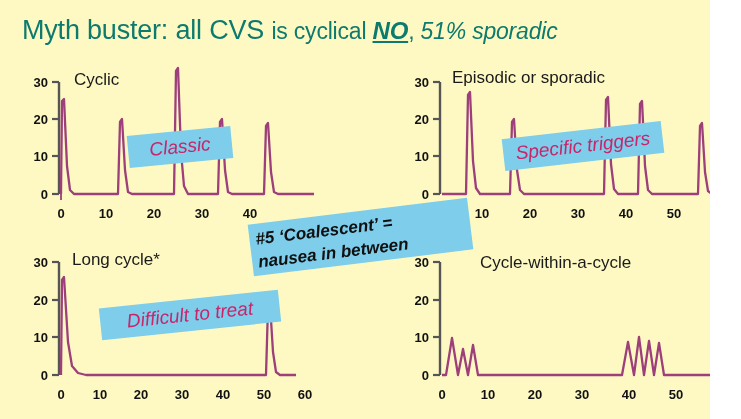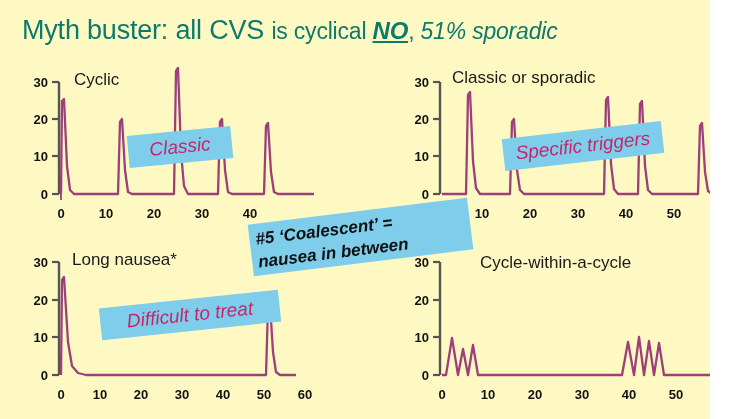--- a/index.html
+++ b/index.html
@@ -184,21 +184,21 @@
                L310,60 L312,57 L315,106 L318,125 L322,128 L334,128"></path>
 
       <text class="axlabel" x="92" y="152" text-anchor="middle">10</text>
       <text class="axlabel" x="140" y="152" text-anchor="middle">20</text>
       <text class="axlabel" x="188" y="152" text-anchor="middle">30</text>
       <text class="axlabel" x="236" y="152" text-anchor="middle">40</text>
       <text class="axlabel" x="284" y="152" text-anchor="middle">50</text>
       <text class="axlabel" x="332" y="152" text-anchor="middle">60</text>
     </svg>
   </div>
-  <div class="panel-title pt-tr">Classic or sporadic</div>
+  <div class="panel-title pt-tr">Episodic or sporadic</div>
 
   <div class="panel panel-bl">
     <svg class="plot-svg" viewBox="0 0 368 170" preserveAspectRatio="none">
       <line x1="45" y1="20" x2="45" y2="133" stroke="#555" stroke-width="2.4"></line>
       <line x1="38" y1="20" x2="45" y2="20" stroke="#555" stroke-width="2.2"></line>
       <line x1="38" y1="58" x2="45" y2="58" stroke="#555" stroke-width="2.2"></line>
       <line x1="38" y1="95" x2="45" y2="95" stroke="#555" stroke-width="2.2"></line>
       <line x1="38" y1="133" x2="45" y2="133" stroke="#555" stroke-width="2.2"></line>
       <text class="axlabel" x="34" y="25" text-anchor="end">30</text>
       <text class="axlabel" x="34" y="63" text-anchor="end">20</text>
@@ -209,21 +209,21 @@
                L254,65 L256,62 L259,110 L262,130 L266,133 L282,133"></path>
       <text class="axlabel" x="47" y="157" text-anchor="middle">0</text>
       <text class="axlabel" x="86" y="157" text-anchor="middle">10</text>
       <text class="axlabel" x="127" y="157" text-anchor="middle">20</text>
       <text class="axlabel" x="168" y="157" text-anchor="middle">30</text>
       <text class="axlabel" x="209" y="157" text-anchor="middle">40</text>
       <text class="axlabel" x="250" y="157" text-anchor="middle">50</text>
       <text class="axlabel" x="291" y="157" text-anchor="middle">60</text>
     </svg>
   </div>
-  <div class="panel-title pt-bl">Long nausea*</div>
+  <div class="panel-title pt-bl">Long cycle*</div>
 
   <div class="panel panel-br">
     <svg class="plot-svg" viewBox="0 0 348 170" preserveAspectRatio="none">
       <line x1="50" y1="20" x2="50" y2="133" stroke="#555" stroke-width="2.4"></line>
       <line x1="43" y1="20" x2="50" y2="20" stroke="#555" stroke-width="2.2"></line>
       <line x1="43" y1="58" x2="50" y2="58" stroke="#555" stroke-width="2.2"></line>
       <line x1="43" y1="95" x2="50" y2="95" stroke="#555" stroke-width="2.2"></line>
       <line x1="43" y1="133" x2="50" y2="133" stroke="#555" stroke-width="2.2"></line>
       <text class="axlabel" x="39" y="25" text-anchor="end">30</text>
       <text class="axlabel" x="39" y="63" text-anchor="end">20</text>

